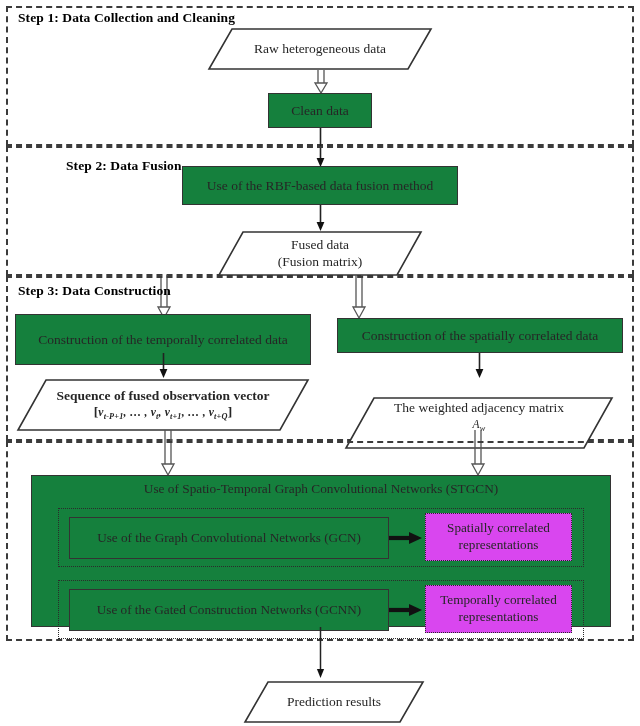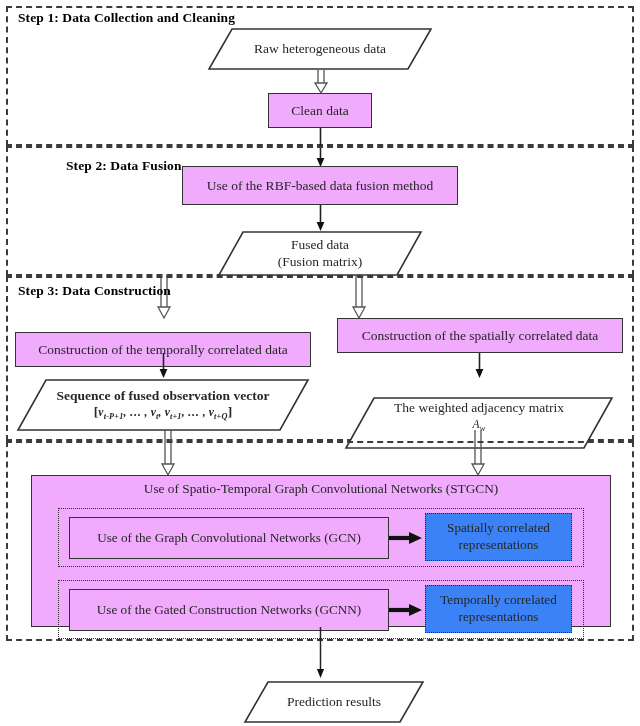--- a/index.html
+++ b/index.html
@@ -40,41 +40,41 @@
   .rect {
     position: absolute;
     border: 1.6px solid #333;
     box-sizing: border-box;
     display: flex;
     align-items: center;
     justify-content: center;
     text-align: center;
     font-size: 13.5px;
     line-height: 1.18;
-    background: #f0abfc;
+    background: #15803d;
     color: #262626;
   }
 
   
   .dotted-wrap {
     position: absolute;
     border: 1.7px dotted #2b2b2b;
     box-sizing: border-box;
   }
   .dotted-box {
     position: absolute;
     border: 1.7px dotted #2b2b2b;
     box-sizing: border-box;
     display: flex;
     align-items: center;
     justify-content: center;
     text-align: center;
     font-size: 13.2px;
     line-height: 1.28;
-    background: #3b82f6;
+    background: #d946ef;
     color: #262626;
   }
 
   
   .para {
     position: absolute;
   }
   .para svg { display: block; position: absolute; left: 0; top: 0; overflow: visible;}
   .para .para-text {
     position: absolute;
@@ -180,21 +180,21 @@
       <polygon points="2,32 14,32 8,43" fill="#ffffff" stroke="#555" stroke-width="1.3"></polygon>
     </svg>
   </div>
 
   <div class="step-box" style="left:6px; top:276px; width:628px; height:165px;"></div>
   <div class="step-label" style="left:18px; top:283px;">
     <span>Step 3</span><span>:</span>
     <span class="lbl-rest">Data Construction</span>
   </div>
 
-  <div class="rect" style="left:15px; top:332px; width:296px; height:35px;">
+  <div class="rect" style="left:15px; top:314px; width:296px; height:51px;">
     <span>Construction of the temporally correlated data</span>
   </div>
 
   <div class="rect" style="left:337px; top:318px; width:286px; height:35px;">
     <span>Construction of the spatially correlated data</span>
   </div>
 
   <div class="conn" style="left:157px; top:353px;">
     <svg width="14" height="26" viewBox="0 0 14 26">
       <path d="M6.5,0 L6.5,17" stroke="#222" stroke-width="1.6" fill="none"></path>

